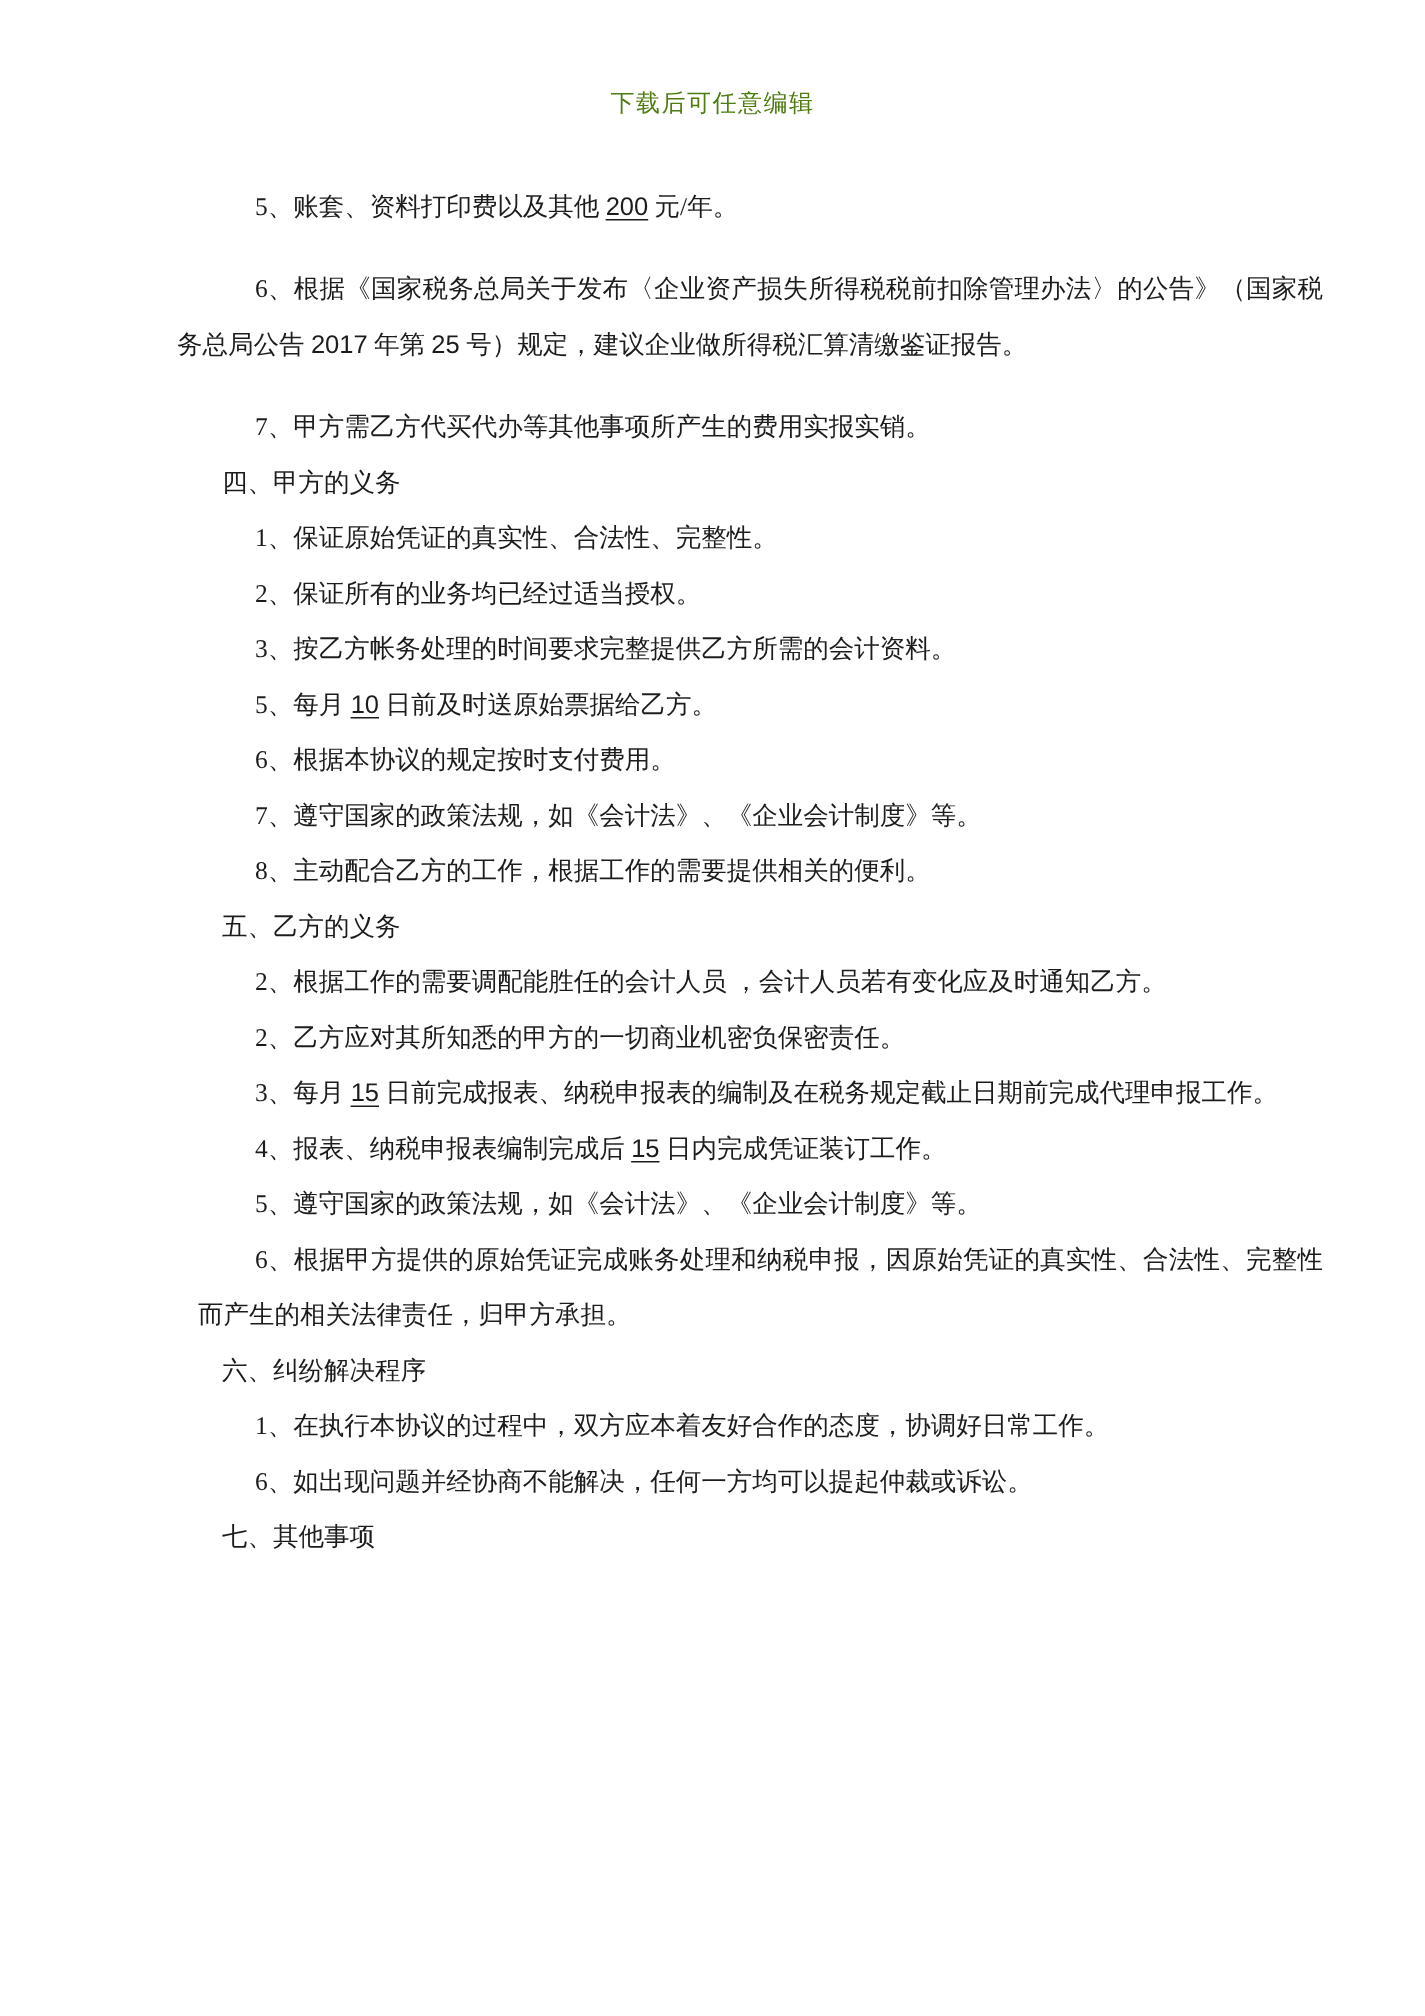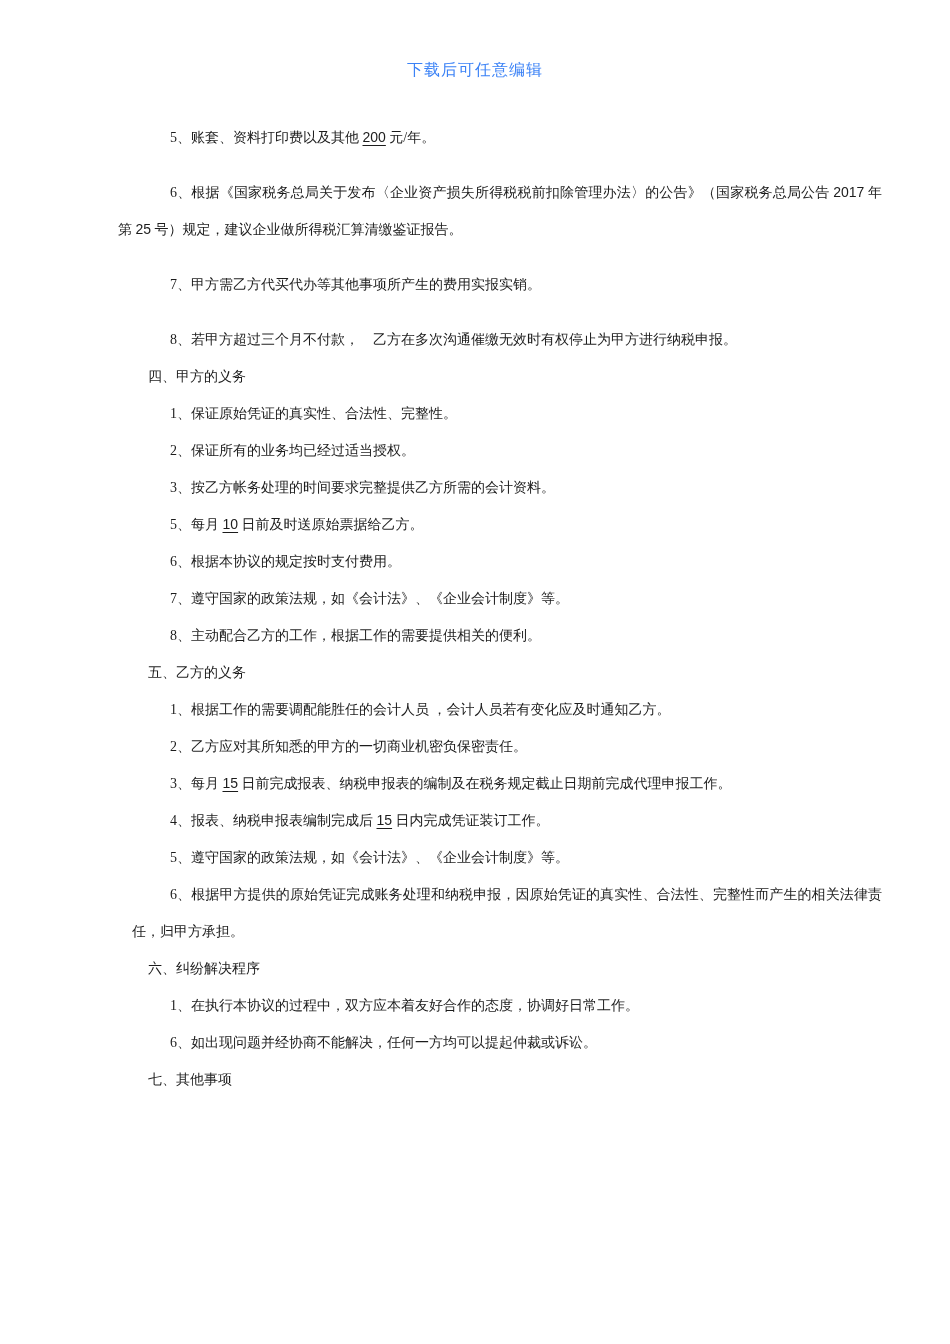--- a/index.html
+++ b/index.html
@@ -19,27 +19,27 @@
     height: 1344px;
     background: #ffffff;
     box-sizing: border-box;
   }
   .page-header {
     padding-top: 60px;
     text-align: center;
     font-size: 16px;
     line-height: 20px;
     letter-spacing: 1px;
-    color: #3b82f6;
+    color: #4d7c0f;
   }
   .doc {
     margin-top: 39px;
     padding-left: 118px;
     padding-right: 68px;
-    font-size: 14px;
+    font-size: 17px;
     line-height: 37px;
     text-align: justify;
   }
   p.para {
     margin: 0;
     padding: 0;
     text-indent: 52px;
   }
   p.spaced {
     margin-top: 18px;
@@ -61,31 +61,30 @@
 </style>
 </head>
 <body>
 
 <div class="page">
   <div class="page-header">下载后可任意编辑</div>
   <div class="doc" id="doc">
       <p class="para spaced"><span>5、账套、资料打印费以及其他 </span><span class="u num">200</span><span> 元/年。</span></p>
       <p class="para spaced"><span>6、根据《国家税务总局关于发布〈企业资产损失所得税税前扣除管理办法〉的公告》（国家税务总局公告 </span><span class="num">2017</span><span> 年第 </span><span class="num">25</span><span> 号）规定，建议企业做所得税汇算清缴鉴证报告。</span></p>
       <p class="para spaced"><span>7、甲方需乙方代买代办等其他事项所产生的费用实报实销。</span></p>
-      <p class="para spaced"><span>8、若甲方超过三个月不付款，　乙方在多次沟通催缴无效时有权停止为甲方进行纳税申报。</span></p>
       <p class="para heading"><span>四、甲方的义务</span></p>
       <p class="para "><span>1、保证原始凭证的真实性、合法性、完整性。</span></p>
       <p class="para "><span>2、保证所有的业务均已经过适当授权。</span></p>
       <p class="para "><span>3、按乙方帐务处理的时间要求完整提供乙方所需的会计资料。</span></p>
       <p class="para "><span>5、每月 </span><span class="u num">10</span><span> 日前及时送原始票据给乙方。</span></p>
       <p class="para "><span>6、根据本协议的规定按时支付费用。</span></p>
       <p class="para "><span>7、遵守国家的政策法规，如《会计法》、《企业会计制度》等。</span></p>
       <p class="para "><span>8、主动配合乙方的工作，根据工作的需要提供相关的便利。</span></p>
       <p class="para heading"><span>五、乙方的义务</span></p>
-      <p class="para "><span>1、根据工作的需要调配能胜任的会计人员 ，会计人员若有变化应及时通知乙方。</span></p>
+      <p class="para "><span>2、根据工作的需要调配能胜任的会计人员 ，会计人员若有变化应及时通知乙方。</span></p>
       <p class="para "><span>2、乙方应对其所知悉的甲方的一切商业机密负保密责任。</span></p>
       <p class="para "><span>3、每月 </span><span class="u num">15</span><span> 日前完成报表、纳税申报表的编制及在税务规定截止日期前完成代理申报工作。</span></p>
       <p class="para "><span>4、报表、纳税申报表编制完成后 </span><span class="u num">15</span><span> 日内完成凭证装订工作。</span></p>
       <p class="para "><span>5、遵守国家的政策法规，如《会计法》、《企业会计制度》等。</span></p>
       <p class="para hang"><span>6、根据甲方提供的原始凭证完成账务处理和纳税申报，因原始凭证的真实性、合法性、完整性而产生的相关法律责任，归甲方承担。</span></p>
       <p class="para heading"><span>六、纠纷解决程序</span></p>
       <p class="para "><span>1、在执行本协议的过程中，双方应本着友好合作的态度，协调好日常工作。</span></p>
       <p class="para "><span>6、如出现问题并经协商不能解决，任何一方均可以提起仲裁或诉讼。</span></p>
       <p class="para heading"><span>七、其他事项</span></p>
     </div>

